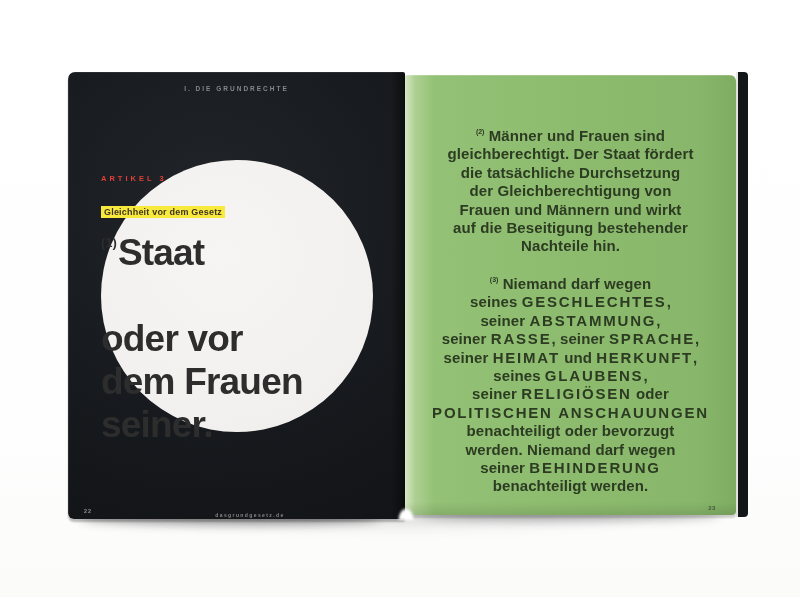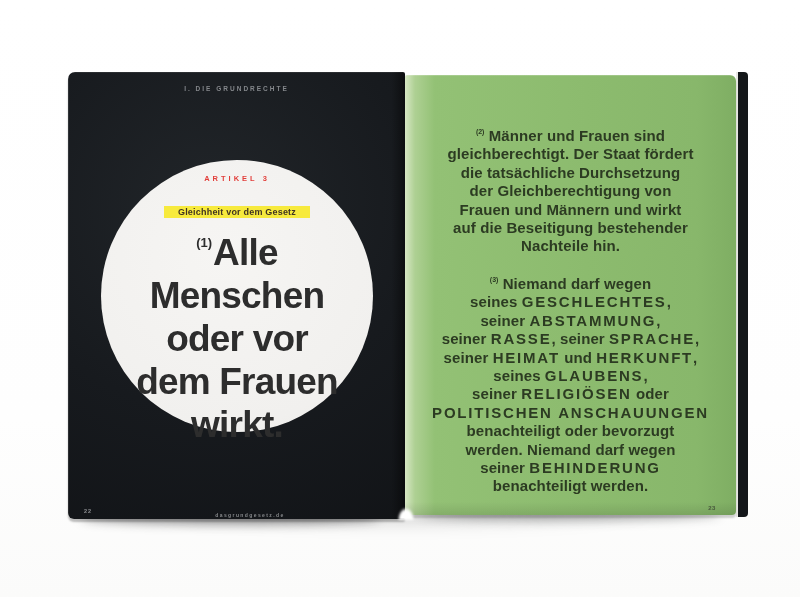--- a/index.html
+++ b/index.html
@@ -60,28 +60,28 @@
   }
 
   
   .running-header{
     position:absolute;left:0;top:13px;width:100%;text-align:center;
     font-size:6.5px;font-weight:bold;letter-spacing:2px;color:#84878b;
   }
   .quote-circle{
     position:absolute;left:33px;top:88px;width:272px;height:272px;border-radius:50%;
     background:radial-gradient(90% 90% at 45% 35%, #f6f5f3 0%, #f1f0ee 70%, #e9e8e5 100%);
-    text-align:center;
+    text-align:left;
   }
   .article-label{
     margin-top:14px;
     font-size:7.5px;font-weight:bold;letter-spacing:3px;color:#e23e3a;
   }
   .article-subtitle{
-    display:inline-block;margin-top:1px;padding:1px 14px;
+    display:inline-block;margin-top:1px;padding:1px 3px;
     background:#f7ea3d;color:#3f3322;
     font-size:9px;font-weight:bold;letter-spacing:0.2px;
   }
   .quote-text{
     margin-top:2px;
     font-size:37px;line-height:43px;font-weight:bold;
     color:#2d2d2d;letter-spacing:-0.8px;
   }
   .quote-text .sup{font-size:13px;vertical-align:18px;letter-spacing:0;margin-right:1px;}
   .page-number-left{
@@ -121,21 +121,21 @@
 
     <div class="back-cover-edge"></div>
 
     <div class="page-left">
       <div class="running-header">I. DIE GRUNDRECHTE</div>
 
       <div class="quote-circle">
         <div class="article-label">ARTIKEL 3</div>
         <br>
         <span class="article-subtitle">Gleichheit vor dem Gesetz</span>
-        <div class="quote-text"><sup class="sup">(1)</sup><span class="">Alle</span><br><span class="">Menschen</span><br><span class="">oder vor</span><br><span class="">dem Frauen</span><br><span class="">wirkt.</span></div>
+        <div class="quote-text"><sup class="sup">(1)</sup><span class="">Staat</span><br><br><span class="">oder vor</span><br><span class="">dem Frauen</span><br><span class="">seiner.</span></div>
       </div>
 
       <div class="page-number-left">22</div>
       <div class="footer-url">dasgrundgesetz.de</div>
     </div>
 
     <div class="page-right">
       <div class="gg-paragraph para-1"><sup class="sup">(2)</sup><span class=""> Männer und Frauen sind</span><br><span class="">gleichberechtigt. Der Staat fördert</span><br><span class="">die tatsächliche Durchsetzung</span><br><span class="">der Gleichberechtigung von</span><br><span class="">Frauen und Männern und wirkt</span><br><span class="">auf die Beseitigung bestehender</span><br><span class="">Nachteile hin.</span></div>
       <div class="gg-paragraph para-2"><sup class="sup">(3)</sup><span class=""> Niemand darf wegen</span><br><span class="">seines </span><span class="caps">GESCHLECHTES</span><span class="">,</span><br><span class="">seiner </span><span class="caps">ABSTAMMUNG</span><span class="">,</span><br><span class="">seiner </span><span class="caps">RASSE</span><span class="">, seiner </span><span class="caps">SPRACHE</span><span class="">,</span><br><span class="">seiner </span><span class="caps">HEIMAT</span><span class=""> und </span><span class="caps">HERKUNFT</span><span class="">,</span><br><span class="">seines </span><span class="caps">GLAUBENS</span><span class="">,</span><br><span class="">seiner </span><span class="caps">RELIGIÖSEN</span><span class=""> oder</span><br><span class="caps">POLITISCHEN ANSCHAUUNGEN</span><br><span class="">benachteiligt oder bevorzugt</span><br><span class="">werden. Niemand darf wegen</span><br><span class="">seiner </span><span class="caps">BEHINDERUNG</span><br><span class="">benachteiligt werden.</span></div>
       <div class="page-number-right">23</div>

